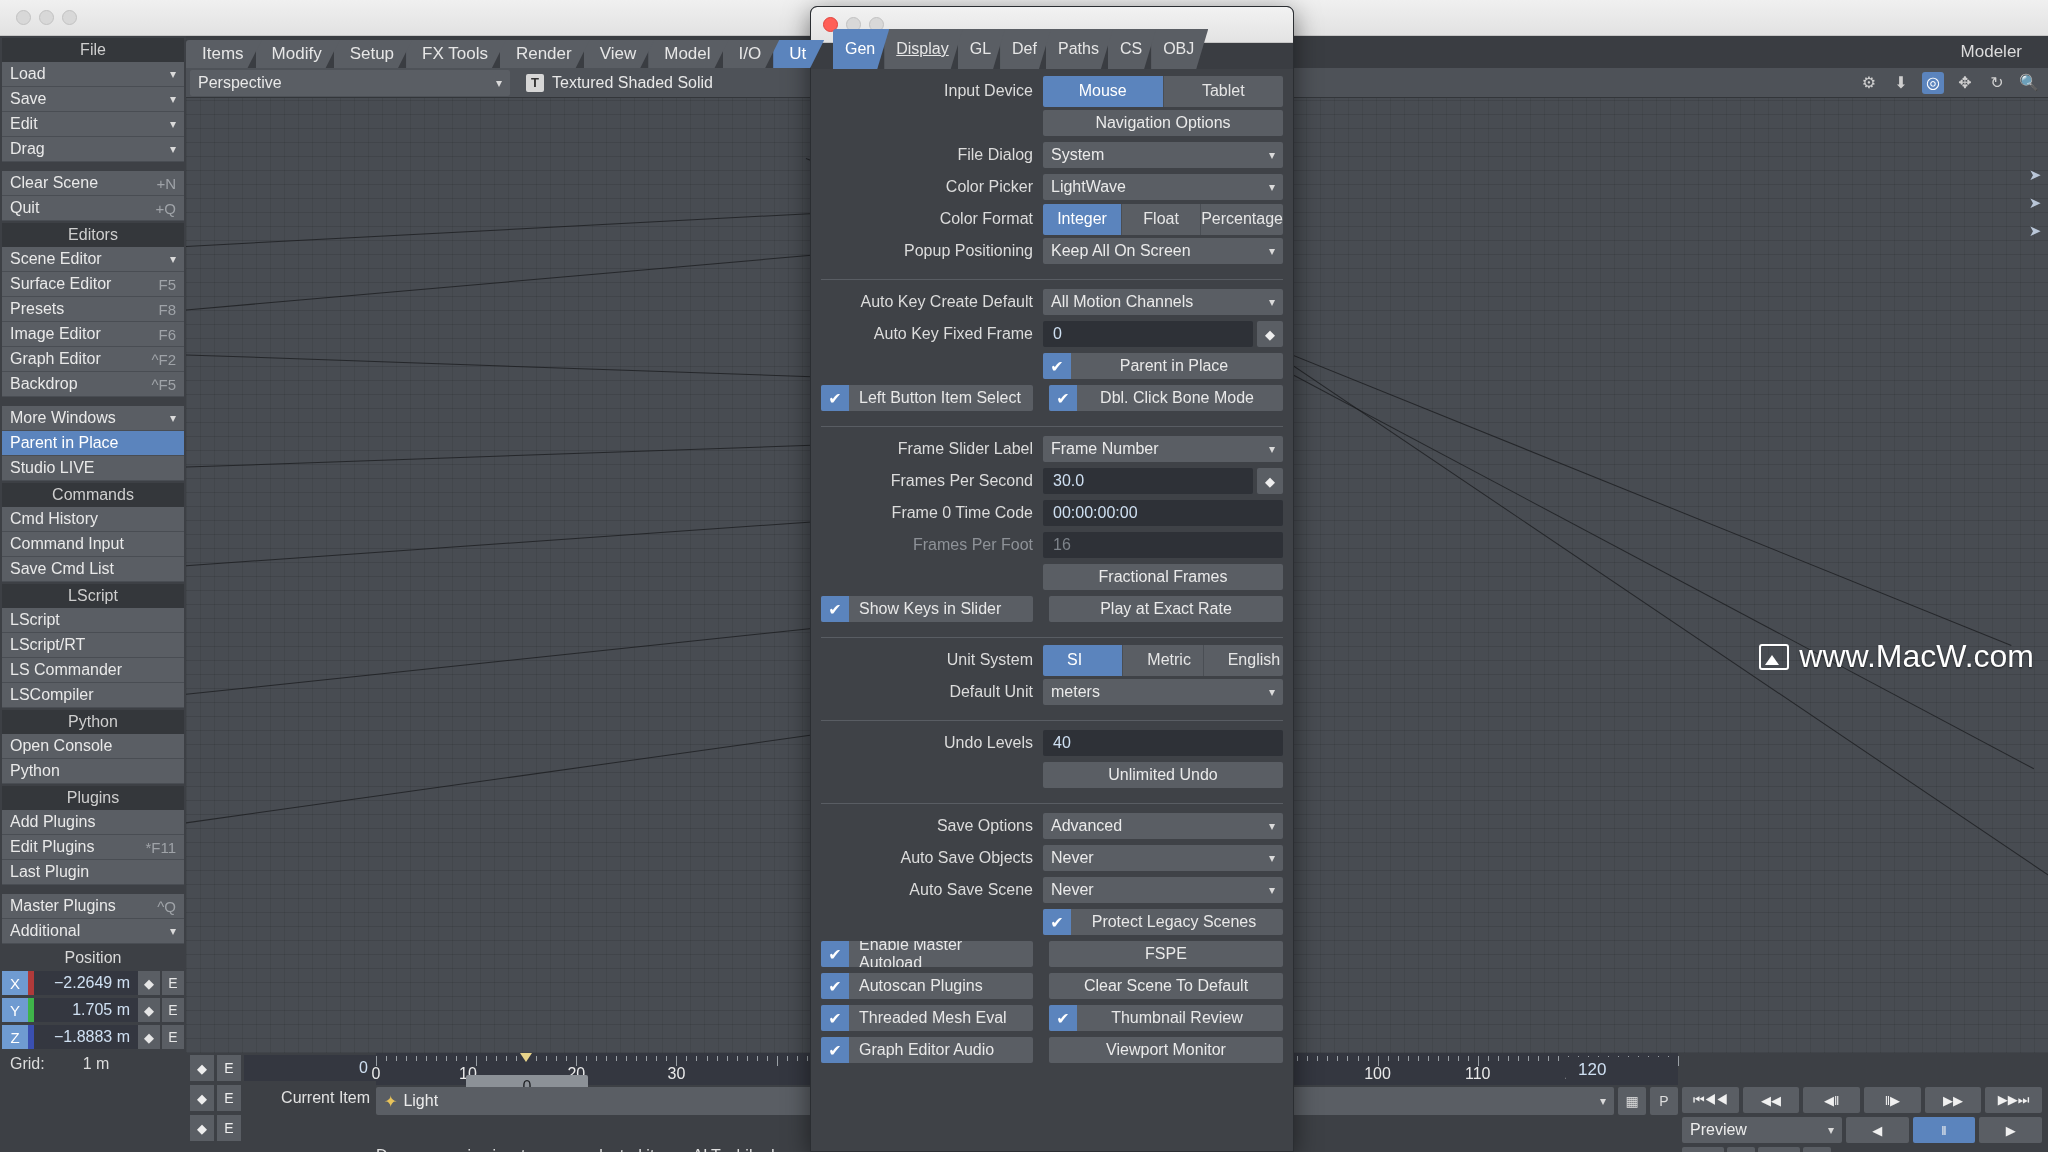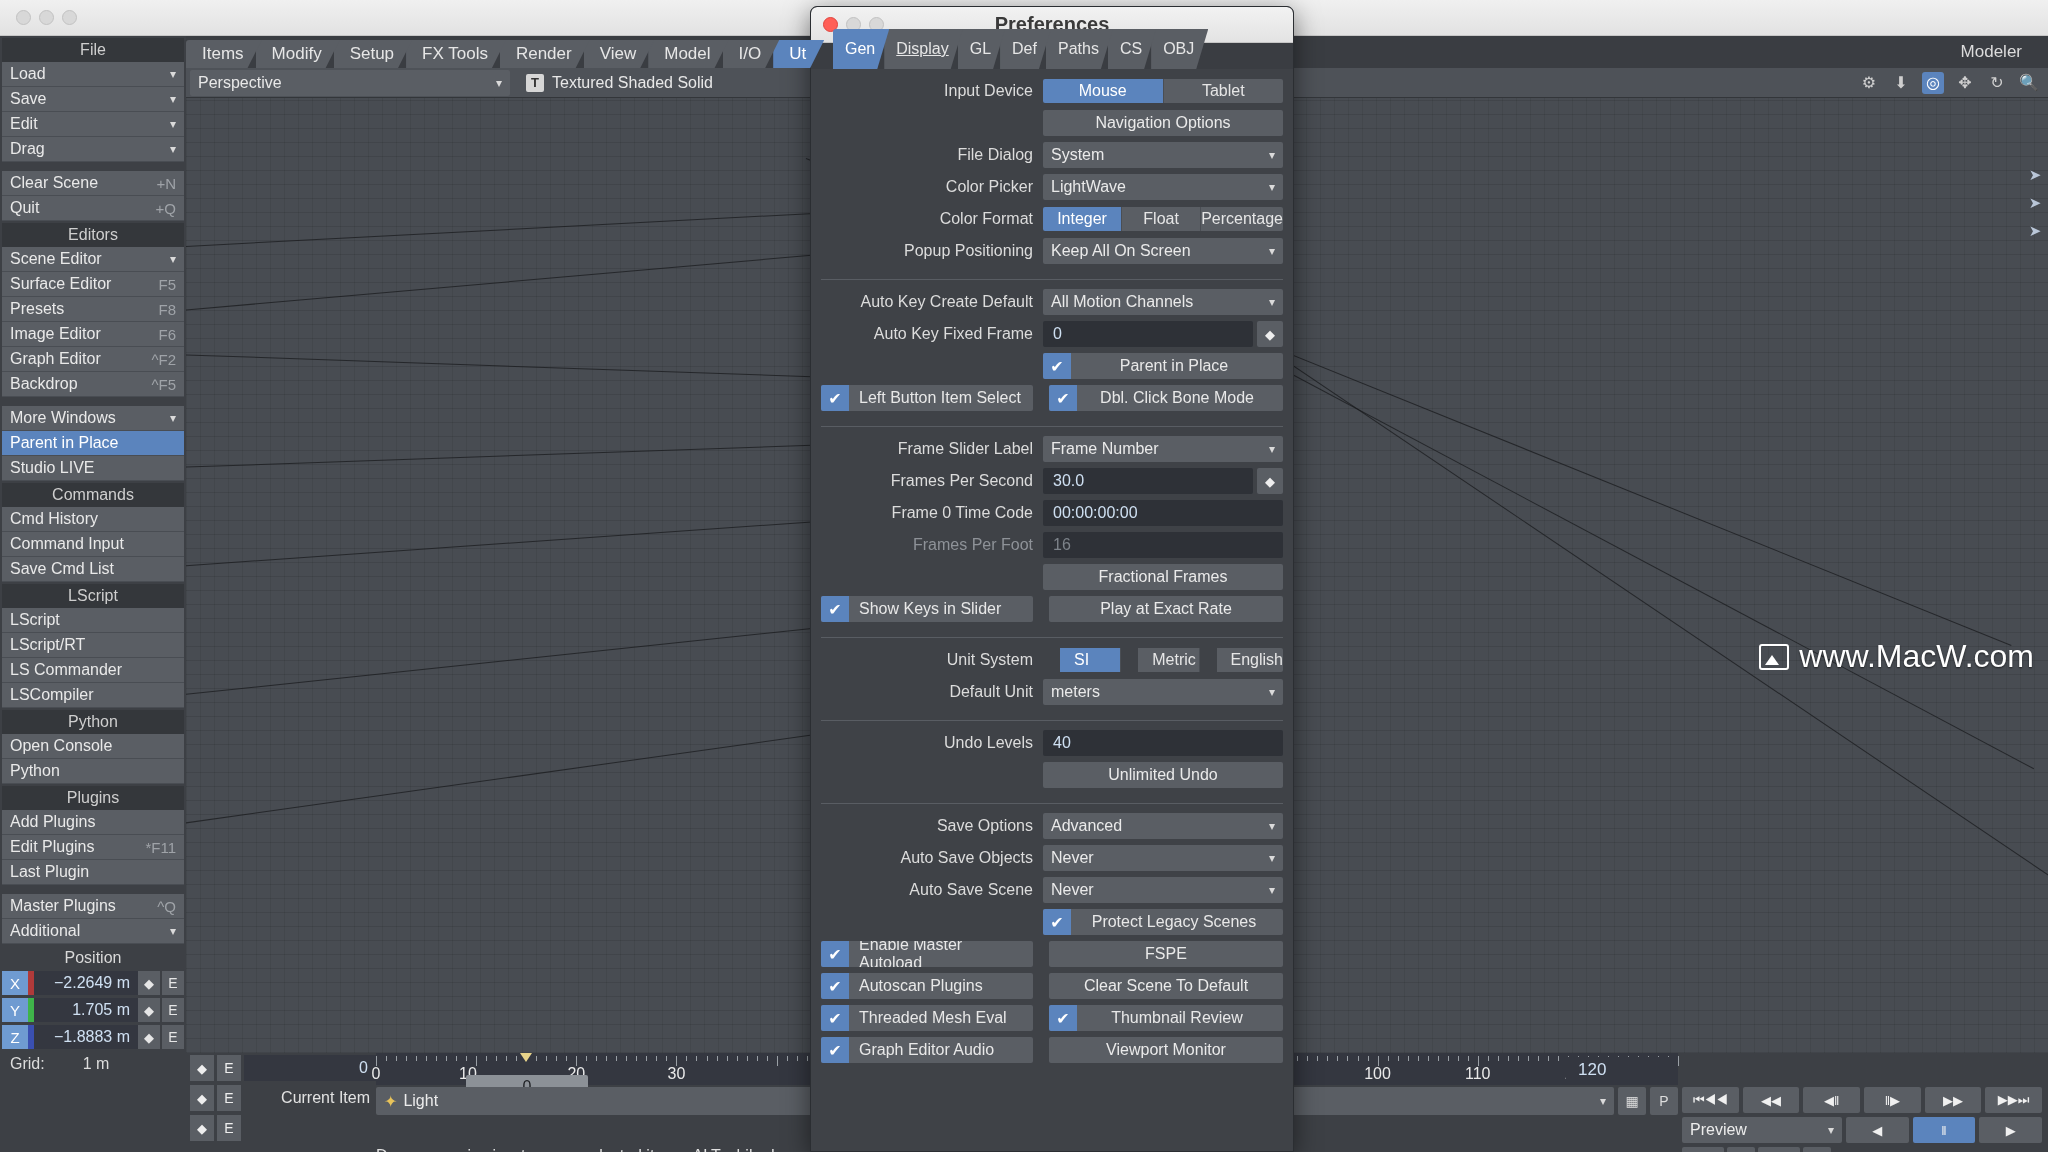--- a/index.html
+++ b/index.html
@@ -196,27 +196,27 @@
     flex: 1; height: 26px; background: #5a5e64; color: #eaeaea; font-size: 16px;
     display: flex; align-items: center; justify-content: space-between;
     padding: 0 8px; border-radius: 2px;
   }
   .btn {
     flex: 1; height: 26px; background: #5a5e64; color: #eaeaea; font-size: 16px;
     display: flex; align-items: center; justify-content: center; border-radius: 2px;
   }
   .seg { flex: 1; display: flex; border-radius: 2px; overflow: hidden; }
   .seg > div {
-    flex: 1; height: 24px; background: #5a5e64; color: #e6e6e6; font-size: 16px;
+    flex: 1; height: 31px; background: #5a5e64; color: #e6e6e6; font-size: 16px;
     display: flex; align-items: center; justify-content: center;
     border-right: 1px solid #4a4e54;
   }
   .seg > div:last-child { border-right: none; }
   .seg > div.on { background: #5b84bd; color: #fff; }
-  .seg.left > div { justify-content: flex-start; padding-left: 14px; margin-left: 17px; }
+  .seg.left > div { justify-content: flex-start; padding-left: 24px; }
   .num {
     flex: 1; height: 26px; background: #2e3137; color: #cfe0f2; font-size: 16px;
     display: flex; align-items: center; padding: 0 10px; border-radius: 2px;
   }
   .num.dim { color: #7d838a; }
   .spin {
     width: 26px; height: 26px; background: #5a5e64; color: #eee; font-size: 13px;
     display: flex; align-items: center; justify-content: center; border-radius: 2px;
   }
   .chk {
@@ -678,21 +678,20 @@
     </div>
   </div>
 
   <div class="prefs">
     <div class="prefs-title">
       <div class="traffic">
         <div class="tl red"></div>
         <div class="tl"></div>
         <div class="tl"></div>
       </div>
-      <div class="prefs-title-text">Preferences</div>
     </div>
     <div class="prefs-tabs" id="prefs-tabs">
         <div class="ptab active" style="z-index: 20;">Gen</div>
         <div class="ptab" style="z-index: 19; text-decoration: underline;">Display</div>
         <div class="ptab" style="z-index: 18;">GL</div>
         <div class="ptab" style="z-index: 17;">Def</div>
         <div class="ptab" style="z-index: 16;">Paths</div>
         <div class="ptab" style="z-index: 15;">CS</div>
         <div class="ptab" style="z-index: 14;">OBJ</div>
       </div>

